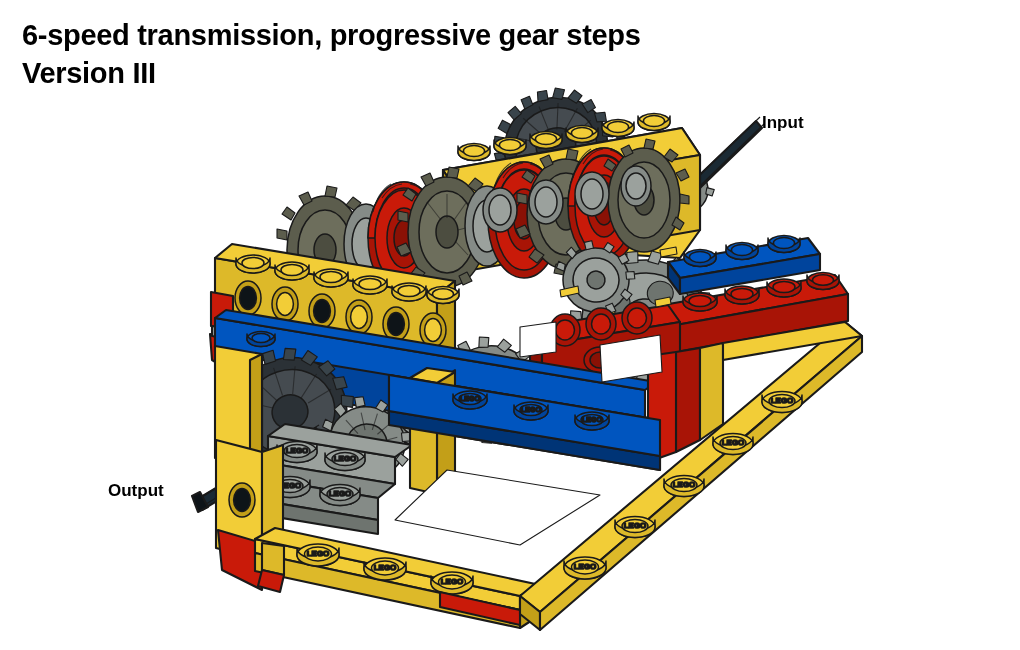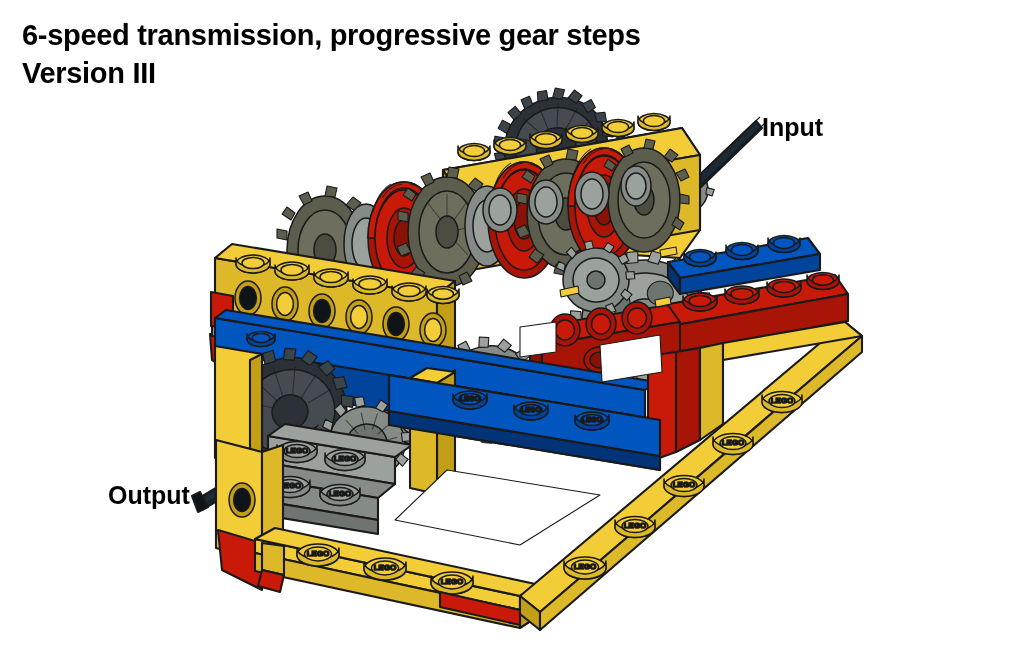--- a/index.html
+++ b/index.html
@@ -2,21 +2,21 @@
 <html><head>
 <meta charset="utf-8">
 <style>
   html,body{margin:0;padding:0;background:#ffffff;}
   body{width:1020px;height:650px;overflow:hidden;
        font-family:"Liberation Sans",sans-serif;}
   #stage{position:relative;width:1020px;height:650px;background:#ffffff;}
   .title{position:absolute;left:22px;top:16px;width:900px;
          font-size:29px;font-weight:bold;color:#000000;line-height:38px;
          letter-spacing:-0.3px;white-space:pre-line;}
-  .lbl{position:absolute;font-size:25px;font-weight:bold;color:#000000;}
+  .lbl{position:absolute;font-size:17px;font-weight:bold;color:#000000;}
   #lbl-input{left:762px;top:113px;}
   #lbl-output{left:108px;top:481px;}
   #art{position:absolute;left:0;top:0;width:1020px;height:650px;}
   svg{display:block;}
 </style>
 </head>
 <body>
 
 <div id="stage">
 

